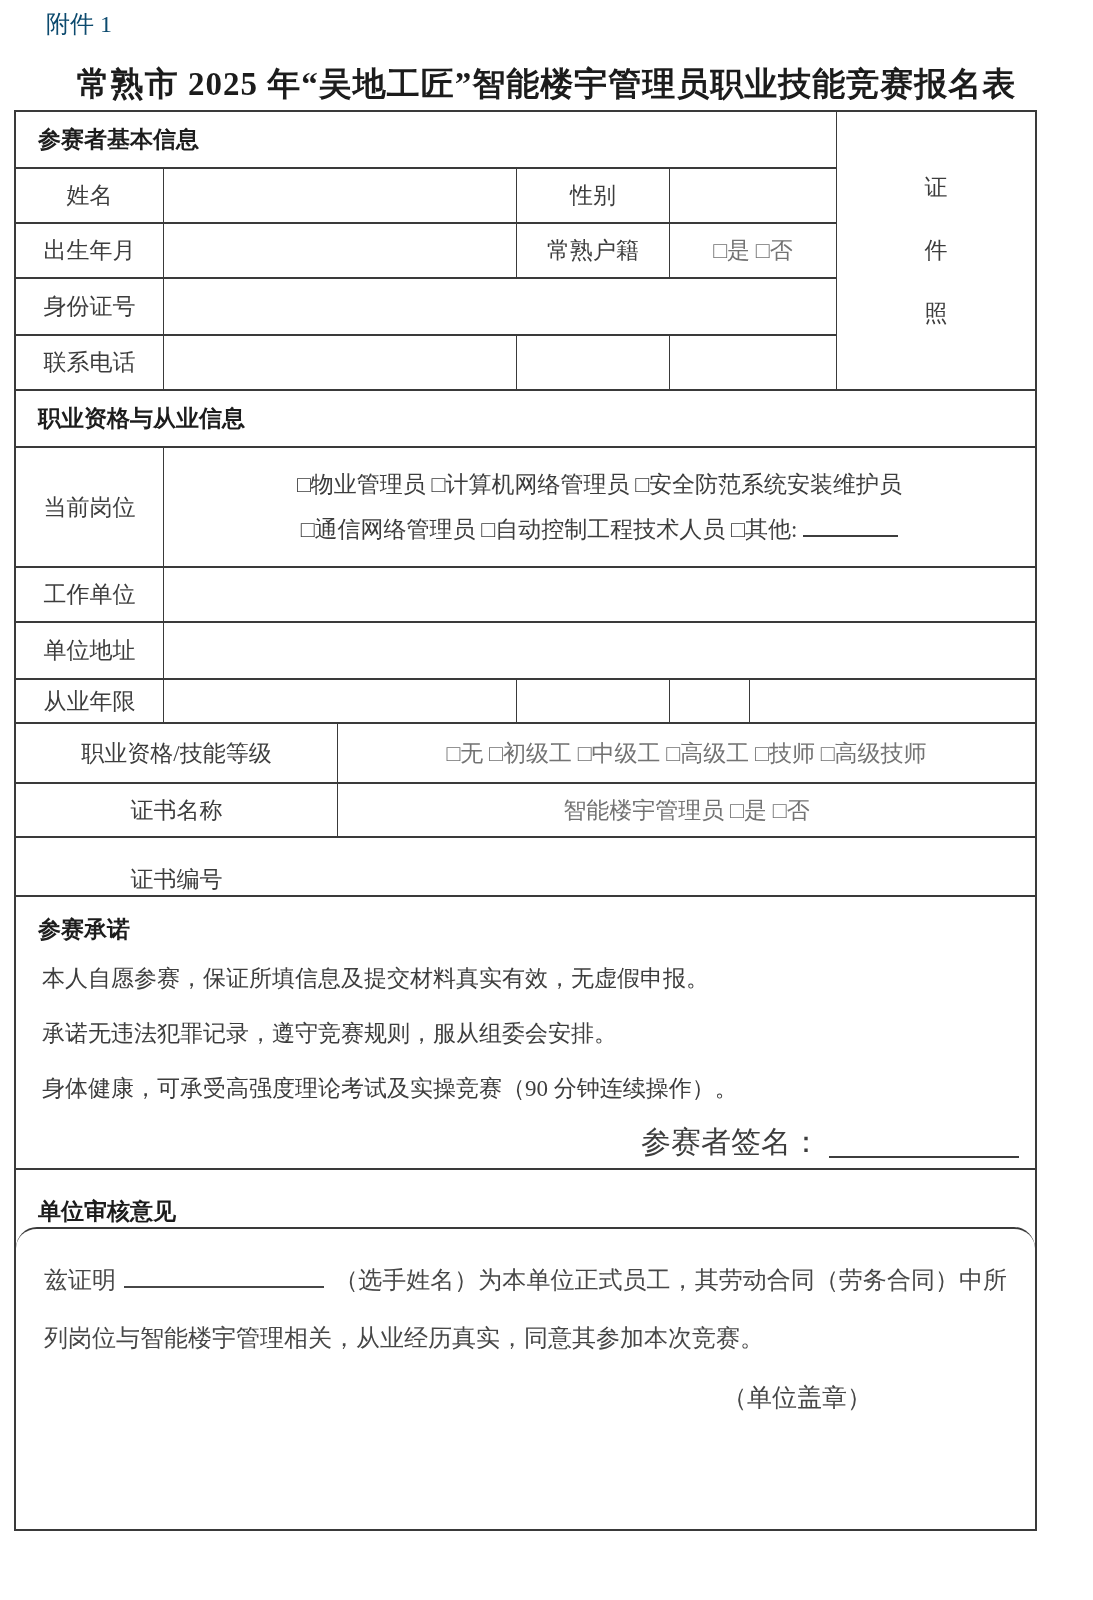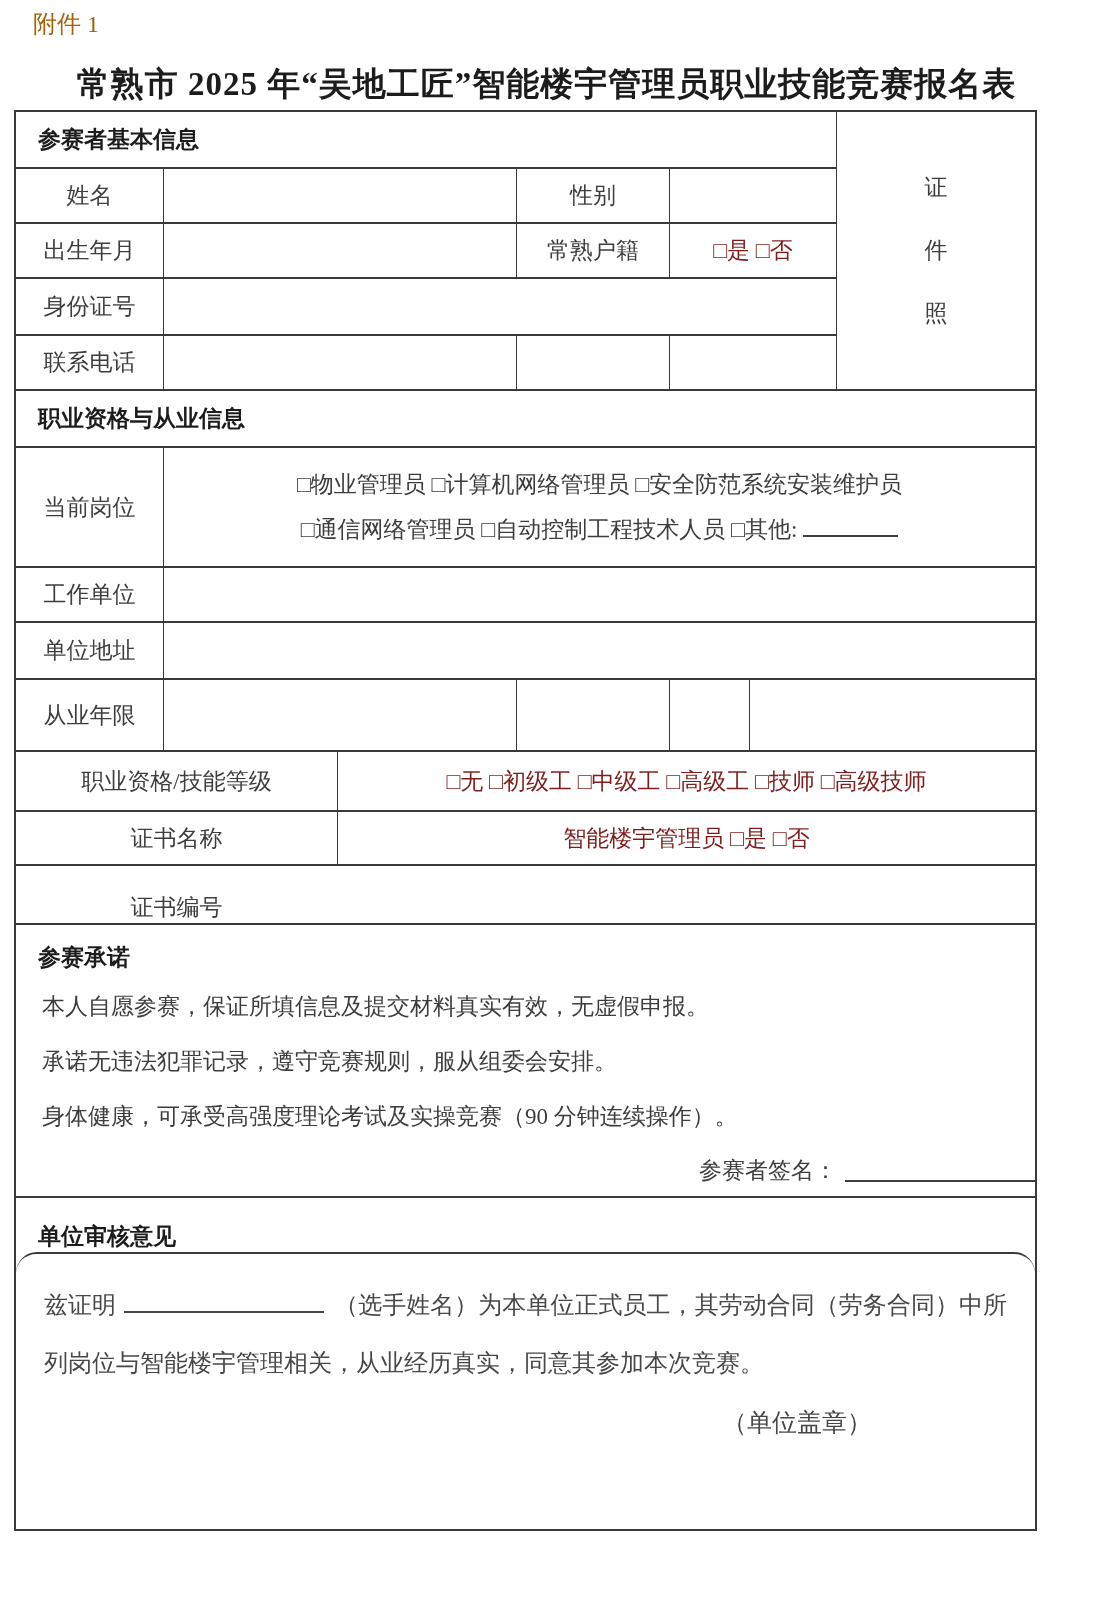--- a/index.html
+++ b/index.html
@@ -5,22 +5,22 @@
   * { margin: 0; padding: 0; box-sizing: border-box; }
   html, body { background: #ffffff; }
   body {
     width: 1093px; height: 1600px;
     position: relative;
     font-family: "Liberation Serif", "DejaVu Serif", serif;
     color: #333333;
     overflow: hidden;
   }
   .attachment {
-    position: absolute; left: 33px; top: 8px;
-    font-size: 24px; color: #a16207;
+    position: absolute; left: 46px; top: 8px;
+    font-size: 24px; color: #0c4a6e;
   }
   .doc-title {
     position: absolute; left: 0; top: 62px; width: 100%;
     text-align: center; font-size: 33px; font-weight: bold; color: #1c1c1c;
     letter-spacing: 1px;
   }
   .form-table {
     position: absolute; left: 14px; top: 110px;
     width: 1023px; height: 1421px;
     border: 2px solid #3a3a3a;
@@ -29,42 +29,42 @@
   }
   .section { border-top: 2px solid #3a3a3a; }
   .section:first-child { border-top: none; }
 
   
   .row { display: flex; border-top: 2px solid #3a3a3a; }
   .row:first-child { border-top: none; }
   .cell {
     display: flex; align-items: center; justify-content: center;
     border-left: 1px solid #3a3a3a;
-    color: #7f1d1d;
+    color: #737373;
   }
   .cell:first-child { border-left: none; }
   .label { color: #3d3d3d; }
 
   
   .sec-a { display: flex; height: 277px; }
   .sec-a-left { width: 820px; display: flex; flex-direction: column; }
   .photo-cell {
     flex: 1; border-left: 1px solid #3a3a3a;
     display: flex; flex-direction: column;
     align-items: center; justify-content: center;
     gap: 32px; font-size: 23px; color: #3d3d3d;
   }
   .hdr-row {
     height: 55px; display: flex; align-items: center;
     padding-left: 22px;
     font-family: "Liberation Sans", "DejaVu Sans", sans-serif;
     font-weight: bold; font-size: 23px; color: #1c1c1c;
   }
   .r55 { height: 55px; } .r57 { height: 57px; } .r120 { height: 120px; }
-  .r56 { height: 72px; } .r60 { height: 60px; } .r54 { height: 54px; }
+  .r56 { height: 44px; } .r60 { height: 60px; } .r54 { height: 54px; }
   .r59 { height: 59px; align-items: flex-end; }
   .w147 { width: 147px; } .w309 { width: 309px; } .w153 { width: 153px; margin-left: 44px; } .w80  { width: 80px; }  .w321 { width: 321px; }
   .grow { flex: 1; }
 
   
   .pos-content {
     flex: 1; border-left: 1px solid #3a3a3a;
     display: flex; flex-direction: column; justify-content: center;
     align-items: center; gap: 13px; color: #3d3d3d;
   }
@@ -80,21 +80,21 @@
     padding-left: 22px; height: 44px; display: flex; align-items: center;
     font-family: "Liberation Sans", "DejaVu Sans", sans-serif;
     font-weight: bold; font-size: 23px; color: #1c1c1c;
   }
   .pledge-line {
     padding-left: 26px; height: 55px; display: flex; align-items: center;
     font-size: 23px; color: #3d3d3d;
   }
   .sign-line {
     height: 52px; display: flex; align-items: center; justify-content: flex-end;
-    font-size: 23px; color: #3d3d3d;
+    padding-right: 16px; font-size: 30px; color: #3d3d3d;
   }
   .blank-sign { width: 190px; height: 1.05em; margin-left: 8px; }
 
   
   .sec-d {
     height: 59px; display: flex; align-items: flex-end; padding-left: 22px;
     font-family: "Liberation Sans", "DejaVu Sans", sans-serif;
     font-weight: bold; font-size: 23px; color: #1c1c1c;
   }
 

